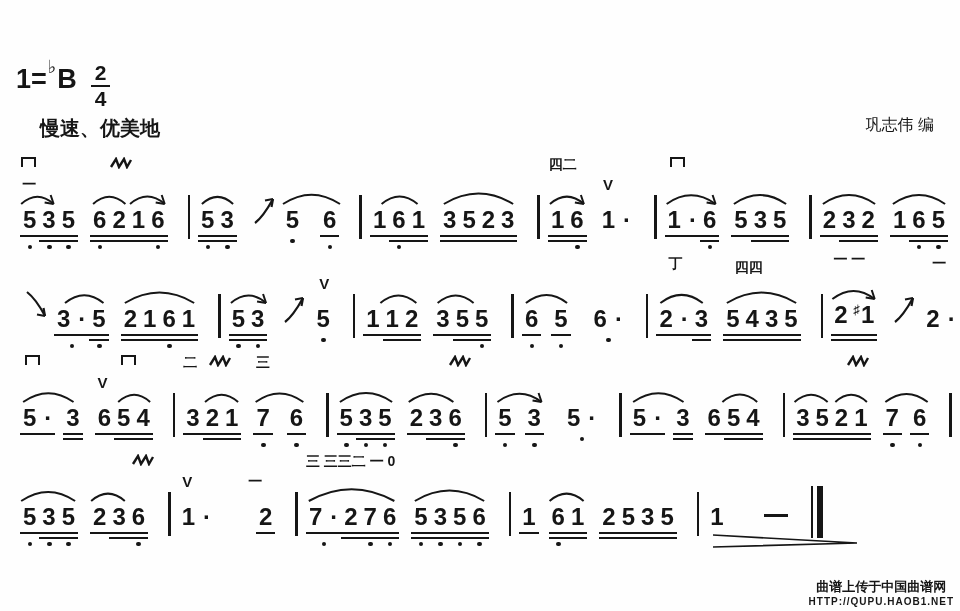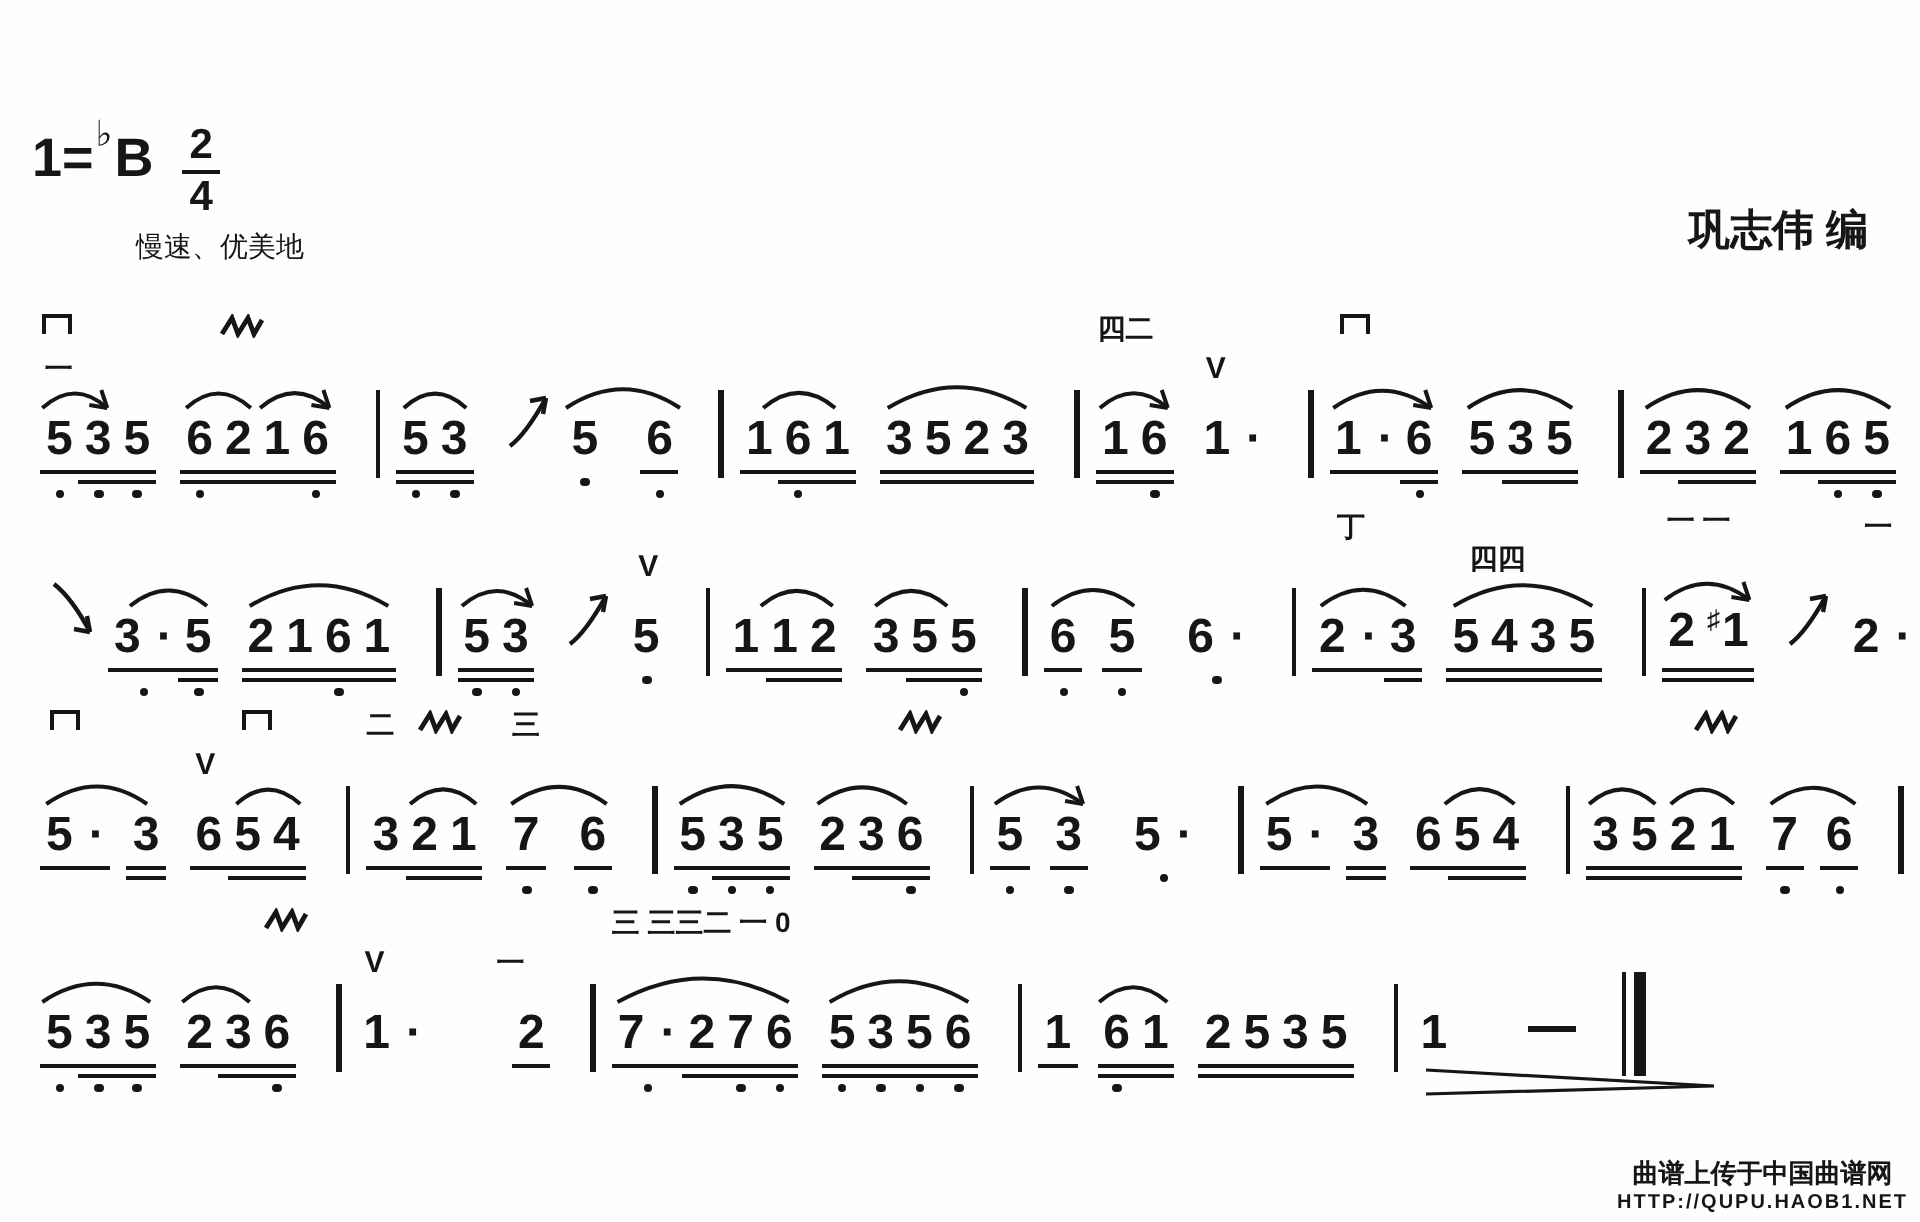--- a/index.html
+++ b/index.html
@@ -5,22 +5,22 @@
   *{box-sizing:border-box}
   html,body{margin:0;padding:0;background:#888}
   body{font-family:"Liberation Sans","DejaVu Sans",sans-serif}
   .page{position:relative;width:960px;height:611px;background:#fefefe;color:#161616;overflow:hidden;margin:0 auto}
   .title{position:absolute;top:44px;left:0;width:100%;text-align:center;font-size:29px;font-weight:bold;letter-spacing:9px;white-space:pre}
   .keysig{position:absolute;left:16px;top:66px;font-size:27px;font-weight:bold;display:flex;align-items:flex-start;line-height:1}
   .flat{font-size:18px;position:relative;top:-8px;margin:0 1px}
   .frac{display:inline-flex;flex-direction:column;align-items:center;margin-left:14px;font-size:21px;line-height:1.05;position:relative;top:-4px}
   .frac .num{border-bottom:2.5px solid #161616;padding:0 4px 1px}
   .frac .den{padding-top:1px}
-  .tempo{position:absolute;left:68px;top:115px;font-size:14px;font-weight:normal}
-  .composer{position:absolute;right:26px;top:101px;font-size:21px;font-weight:bold}
+  .tempo{position:absolute;left:40px;top:115px;font-size:20px;font-weight:bold}
+  .composer{position:absolute;right:26px;top:115px;font-size:16px;font-weight:normal}
   .score{position:absolute;left:20px;top:154px;right:8px}
   .system{display:flex;align-items:flex-end;height:99px;flex-wrap:nowrap}
   .grp{position:relative;padding-bottom:20px;margin-right:12px;flex-shrink:0}
   .above{position:relative;height:50px;width:100%}
   .notes{display:flex;white-space:nowrap}
   .note{position:relative;padding:0 3px;font-size:24px;font-weight:bold;line-height:26px}
   .acc{font-style:normal;font-size:13px;position:relative;top:-9px;margin-right:1px;font-weight:bold}
   .augdot{margin-left:8px}
   .l1,.l2{position:absolute;left:0;right:0;height:2px;background:#161616}
   .l1{bottom:-4px}.l2{bottom:-9px}
@@ -327,21 +327,21 @@
               <path d="M4.4 25 Q25.575 8.8005 46.75 25" fill="none" stroke="#161616" stroke-width="2"></path>
             </svg>
           </div>
           <div class="notes">
             <span class="note u1"><b class="d">2</b><b class="augdot">·</b><i class="l1"></i></span>
             <span class="note u2"><b class="d">3</b><i class="l1"></i><i class="l2"></i></span>
           </div>
         </div>
         <div class="grp">
           <div class="above">
-            <div class="mk" style="left: 15%; top: 16px;">四四</div>
+            <div class="mk" style="left: 15%; top: 4px;">四四</div>
             <svg width="77" height="28" viewBox="0 0 77 28" class="slursvg">
               <path d="M3.85 25 Q38.49999999999999 4.219000000000001 73.14999999999999 25" fill="none" stroke="#161616" stroke-width="2"></path>
             </svg>
           </div>
           <div class="notes">
             <span class="note u2"><b class="d">5</b><i class="l1"></i><i class="l2"></i></span>
             <span class="note u2"><b class="d">4</b><i class="l1"></i><i class="l2"></i></span>
             <span class="note u2"><b class="d">3</b><i class="l1"></i><i class="l2"></i></span>
             <span class="note u2"><b class="d">5</b><i class="l1"></i><i class="l2"></i></span>
           </div>

